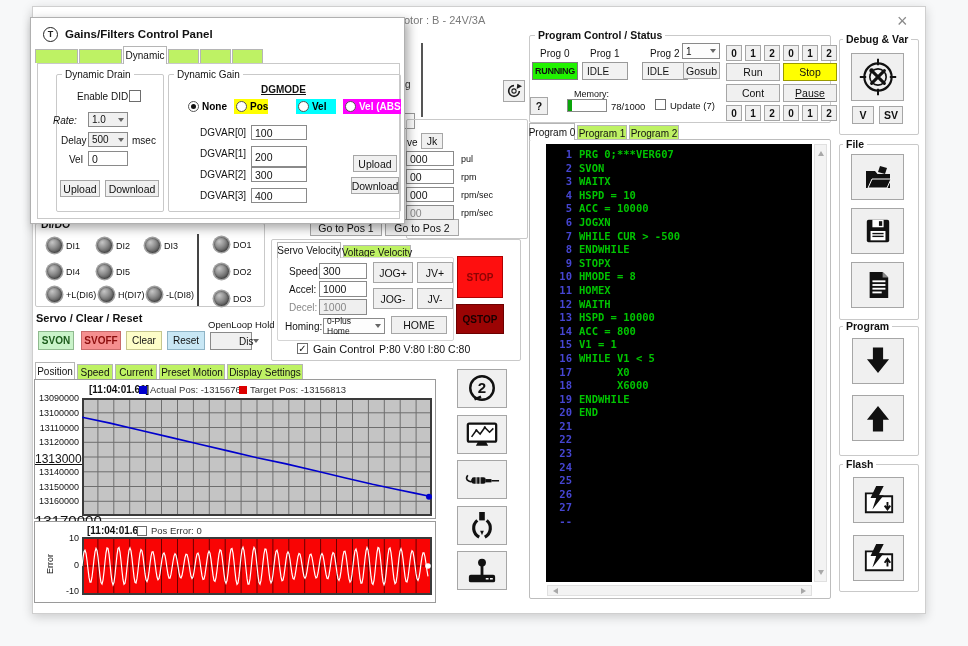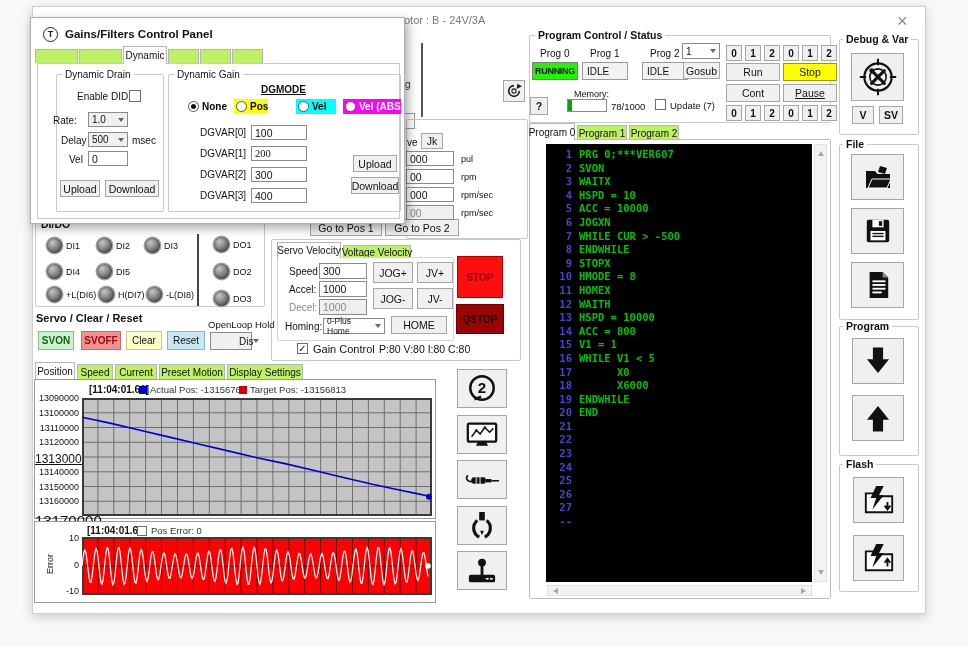--- a/index.html
+++ b/index.html
@@ -492,21 +492,21 @@
     <div class="tab active" style="left:92px;top:28px;width:44px;height:18px;">Dynamic</div>
     <div class="tab" style="left:137px;top:31px;width:31px;height:14px;"></div>
     <div class="tab" style="left:169px;top:31px;width:31px;height:14px;"></div>
     <div class="tab" style="left:201px;top:31px;width:31px;height:14px;"></div>
     <div class="abs" style="left:6px;top:45px;width:363px;height:156px;border:1px solid #c9c9c9;"></div>
 
     <div class="grp" style="left:25px;top:56px;width:108px;height:138px;"></div>
     <div class="grplabel nb" style="left:31px;top:51px;">Dynamic Drain</div>
     <div class="lbl" style="left:46px;top:73px;">Enable DID</div>
     <div class="cb" style="left:98px;top:72px;width:12px;height:12px;"></div>
-    <div class="lbl" style="left:22px;top:97px;">Rate:</div>
+    <div class="lbl" style="left:22px;top:97px;font-style:italic;">Rate:</div>
     <div class="sel" style="left:57px;top:94px;width:40px;height:15px;background:#f0f0f0;">
       <span>1.0</span>
         <span class="chv"></span>
     </div>
     <div class="lbl" style="left:30px;top:117px;">Delay</div>
     <div class="sel" style="left:57px;top:114px;width:40px;height:15px;background:#f0f0f0;">
       <span>500</span>
         <span class="chv"></span>
     </div>
     <div class="lbl" style="left:101px;top:117px;">msec</div>
@@ -534,19 +534,19 @@
         <span class="radio"></span>
         <span style="font-size: 10px; font-weight: bold; color: rgb(0, 0, 0); white-space: nowrap;">Vel</span>
       </div>
       <div style="position: absolute; box-sizing: border-box; left: 312px; top: 81px; width: 58px; height: 15px; display: flex; align-items: center; gap: 3px; padding: 0px 2px; background: rgb(255, 0, 255);">
         <span class="radio"></span>
         <span style="font-size: 10px; font-weight: bold; color: rgb(255, 255, 255); white-space: nowrap;">Vel (ABS)</span>
       </div>
       <div class="lbl" style="position: absolute; box-sizing: border-box; left: 167px; top: 109px; width: 48px; text-align: right;">DGVAR[0]</div>
       <input class="inp" value="100" style="position: absolute; left: 220px; top: 107px; width: 56px; height: 15px;">
       <div class="lbl" style="position: absolute; box-sizing: border-box; left: 167px; top: 130px; width: 48px; text-align: right;">DGVAR[1]</div>
-      <input class="inp" value="200" style="position: absolute; left: 220px; top: 128px; width: 56px; height: 15px; font-family: Liberation Serif, serif;">
+      <input class="inp" value="200" style="position: absolute; left: 220px; top: 128px; width: 56px; height: 21px;">
       <div class="lbl" style="position: absolute; box-sizing: border-box; left: 167px; top: 151px; width: 48px; text-align: right;">DGVAR[2]</div>
       <input class="inp" value="300" style="position: absolute; left: 220px; top: 149px; width: 56px; height: 15px;">
       <div class="lbl" style="position: absolute; box-sizing: border-box; left: 167px; top: 172px; width: 48px; text-align: right;">DGVAR[3]</div>
       <input class="inp" value="400" style="position: absolute; left: 220px; top: 170px; width: 56px; height: 15px;">
     </div>
 </div>
 
 </body></html>

